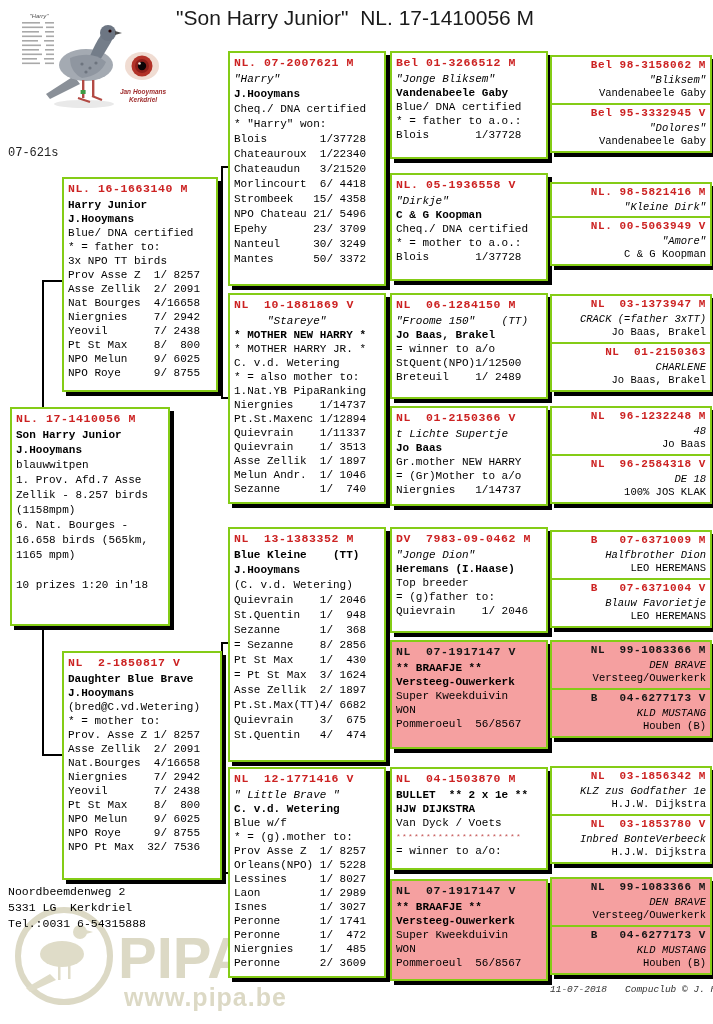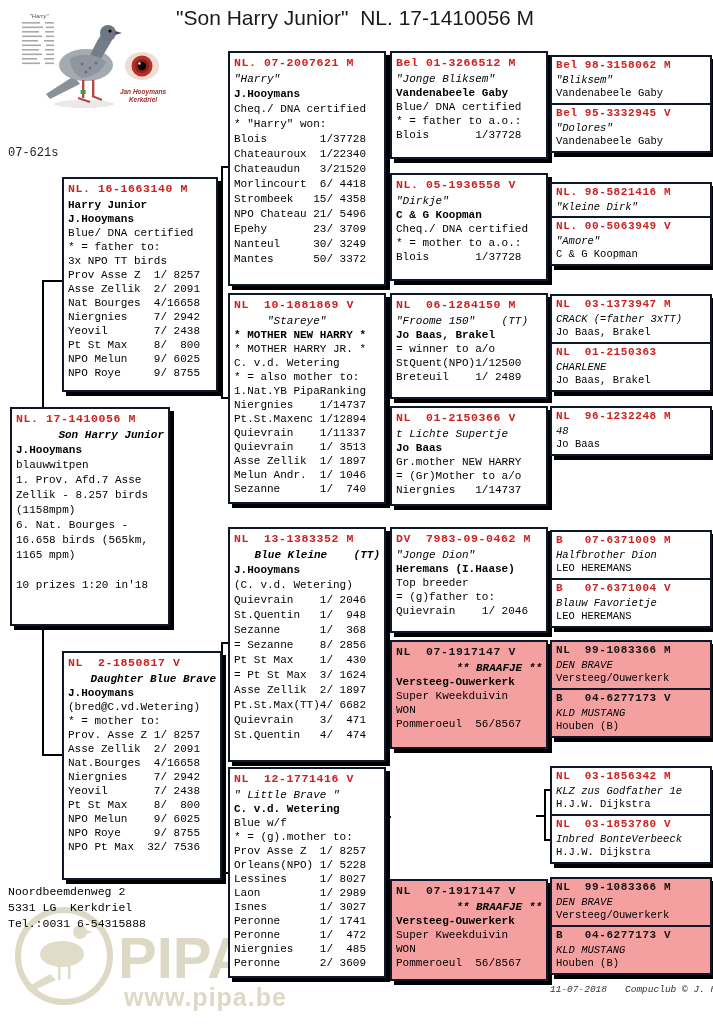--- a/index.html
+++ b/index.html
@@ -1,33 +1,33 @@
 <!DOCTYPE html>
 <html style="--red: #cc2222; --pink: #f5a0a0;"><head>
 <meta charset="utf-8">
 <style>
   html,body{margin:0;padding:0;background:#888;}
   #page{position:relative;width:713px;height:1024px;background:#ffffff;overflow:hidden;
         font-family:"Liberation Mono","DejaVu Sans Mono",monospace;}
   #title{position:absolute;left:176px;top:6px;font-family:"Liberation Sans","DejaVu Sans",sans-serif;
          font-size:21px;color:#1a1a1a;white-space:pre;}
-  .box{position:absolute;background:#fff;border:2px solid #0f172a;box-shadow:4px 4px 0 #000;
+  .box{position:absolute;background:#fff;border:2px solid #84cc16;box-shadow:4px 4px 0 #000;
        padding:2px 4px;font-size:11px;overflow:hidden;z-index:3;}
   .box.pink{background:var(--pink,#f5a0a0);}
   .bhead{font-weight:bold;font-size:11.5px;color:var(--red,#cc2222);letter-spacing:.6px;
          margin-bottom:2px;white-space:pre;line-height:15px;}
   .box.pink .bhead{color:#161616;}
   .ln{white-space:pre;line-height:14px;height:14px;}
   .box.tall .ln{line-height:15px;height:15px;}
-  .box.sm{font-size:10.5px;padding:1px 4px;}
+  .box.sm{font-size:10.5px;padding:1px 4px;text-align:right;}
   .box.sm .bhead{font-size:11px;margin-bottom:1px;}
   .box.sm .ln{line-height:13px;height:13px;}
   .ln.b{font-weight:bold;}
   .ln.i{font-style:italic;}
-  .ln.bi{font-weight:bold;font-style:italic;text-align:right;}
+  .ln.bi{font-weight:bold;}
   .ln.ast{color:#c75b5b;font-size:8px;letter-spacing:1.2px;line-height:14px;}
   .cline{position:absolute;background:#000;z-index:1;}
   .bracket{position:absolute;width:6px;border-left:2px solid #000;border-top:2px solid #000;
            border-bottom:2px solid #000;z-index:1;}
   #ring-label{position:absolute;left:8px;top:146px;font-size:12px;color:#222;}
   #owner-block{position:absolute;left:8px;top:884px;z-index:4;}
   #owner-name{font-weight:bold;font-size:15px;line-height:22px;}
   .addr{font-size:11.5px;line-height:16px;white-space:pre;}
   #watermark{position:absolute;left:6px;top:896px;z-index:0;}
   #credit-line{position:absolute;left:550px;top:984px;font-size:9.5px;font-style:italic;
@@ -219,21 +219,21 @@
       <div class="ln b">J.Hooymans</div>
       <div class="ln">(C. v.d. Wetering)</div>
       <div class="ln">Quievrain    1/ 2046</div>
       <div class="ln">St.Quentin   1/  948</div>
       <div class="ln">Sezanne      1/  368</div>
       <div class="ln">= Sezanne    8/ 2856</div>
       <div class="ln">Pt St Max    1/  430</div>
       <div class="ln">= Pt St Max  3/ 1624</div>
       <div class="ln">Asse Zellik  2/ 1897</div>
       <div class="ln">Pt.St.Max(TT)4/ 6682</div>
-      <div class="ln">Quievrain    3/  471</div>
+      <div class="ln">Quievrain    3/  675</div>
       <div class="ln">St.Quentin   4/  474</div>
     </div>
   <div class="box" style="left:228px;top:767px;width:146px;height:203px">
       <div class="bhead">NL  12-1771416 V</div>
       <div class="ln i">" Little Brave "</div>
       <div class="ln b">C. v.d. Wetering</div>
       <div class="ln">Blue w/f</div>
       <div class="ln">* = (g).mother to:</div>
       <div class="ln">Prov Asse Z  1/ 8257</div>
       <div class="ln">Orleans(NPO) 1/ 5228</div>
@@ -287,20 +287,28 @@
       <div class="ln">Quievrain    1/ 2046</div>
     </div>
   <div class="box pink" style="left:390px;top:640px;width:146px;height:101px">
       <div class="bhead">NL  07-1917147 V</div>
       <div class="ln bi">** BRAAFJE **</div>
       <div class="ln b">Versteeg-Ouwerkerk</div>
       <div class="ln">Super Kweekduivin</div>
       <div class="ln">WON</div>
       <div class="ln">Pommeroeul  56/8567</div>
     </div>
+  <div class="box" style="left:390px;top:767px;width:146px;height:95px">
+      <div class="bhead">NL  04-1503870 M</div>
+      <div class="ln bi">BULLET  ** 2 x 1e **</div>
+      <div class="ln b">HJW DIJKSTRA</div>
+      <div class="ln">Van Dyck / Voets</div>
+      <div class="ln ast">*********************</div>
+      <div class="ln">= winner to a/o:</div>
+    </div>
   <div class="box pink" style="left:390px;top:879px;width:146px;height:94px">
       <div class="bhead">NL  07-1917147 V</div>
       <div class="ln bi">** BRAAFJE **</div>
       <div class="ln b">Versteeg-Ouwerkerk</div>
       <div class="ln">Super Kweekduivin</div>
       <div class="ln">WON</div>
       <div class="ln">Pommeroeul  56/8567</div>
     </div>
 
   <div class="box sm" style="left:550px;top:55px;width:150px;height:44px">
@@ -331,20 +339,25 @@
   <div class="box sm" style="left:550px;top:342px;width:150px;height:44px">
       <div class="bhead">NL  01-2150363</div>
       <div class="ln i">CHARLENE</div>
       <div class="ln">Jo Baas, Brakel</div>
     </div>
   <div class="box sm" style="left:550px;top:406px;width:150px;height:44px">
       <div class="bhead">NL  96-1232248 M</div>
       <div class="ln i">48</div>
       <div class="ln">Jo Baas</div>
     </div>
+  <div class="box sm" style="left:550px;top:454px;width:150px;height:44px">
+      <div class="bhead">NL  96-2584318 V</div>
+      <div class="ln i">DE 18</div>
+      <div class="ln">100% JOS KLAK</div>
+    </div>
   <div class="box sm" style="left:550px;top:530px;width:150px;height:44px">
       <div class="bhead">B   07-6371009 M</div>
       <div class="ln i">Halfbrother Dion</div>
       <div class="ln">LEO HEREMANS</div>
     </div>
   <div class="box sm" style="left:550px;top:578px;width:150px;height:44px">
       <div class="bhead">B   07-6371004 V</div>
       <div class="ln i">Blauw Favorietje</div>
       <div class="ln">LEO HEREMANS</div>
     </div>

